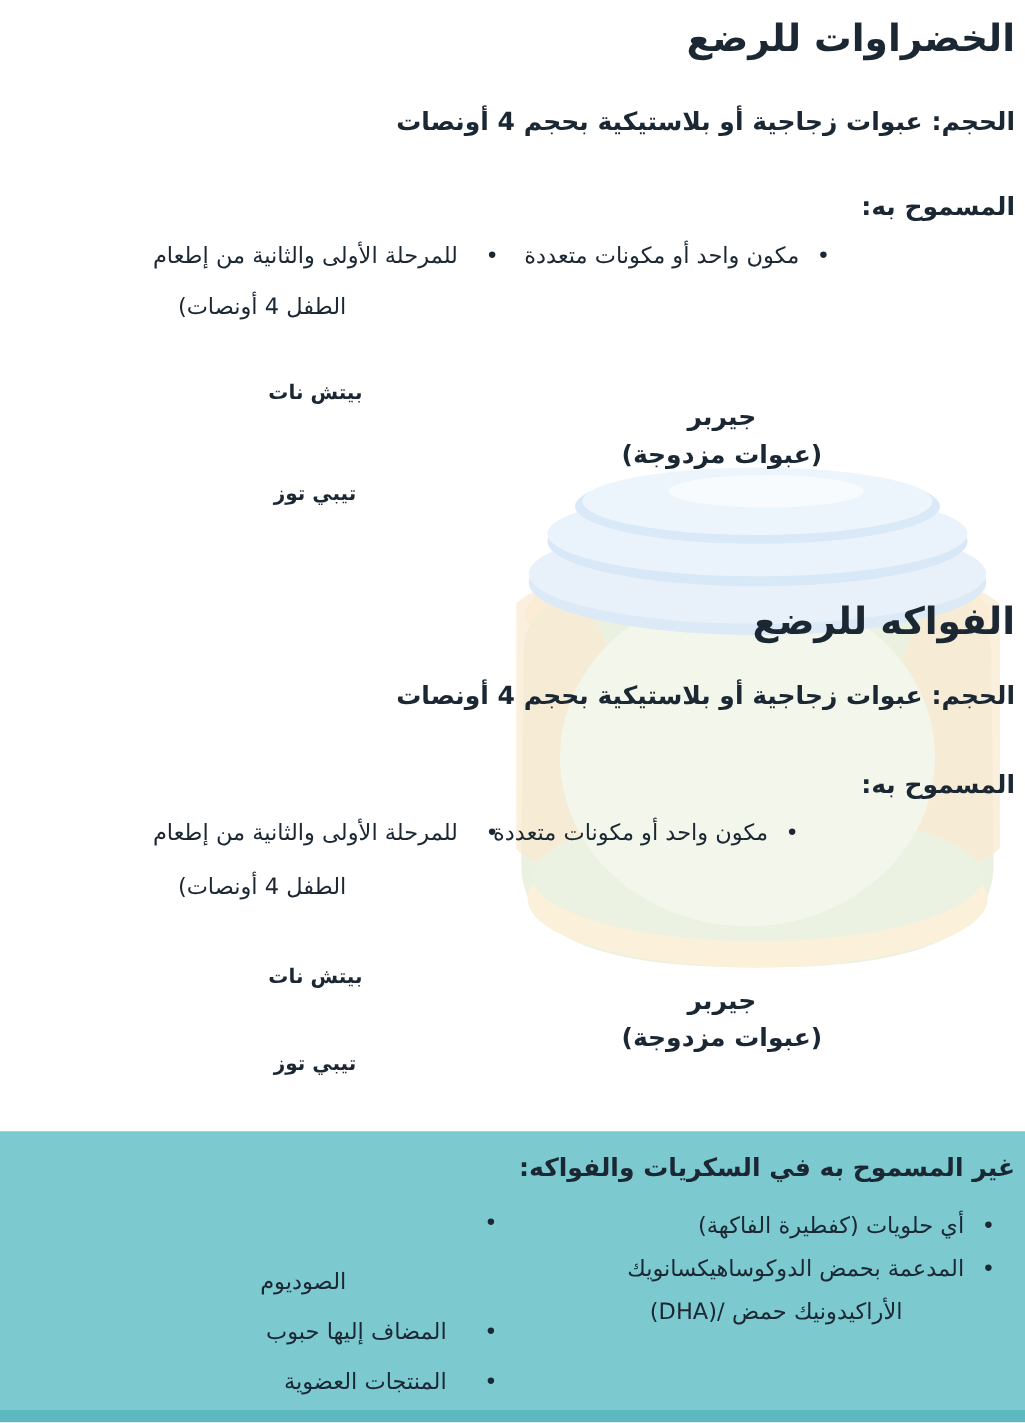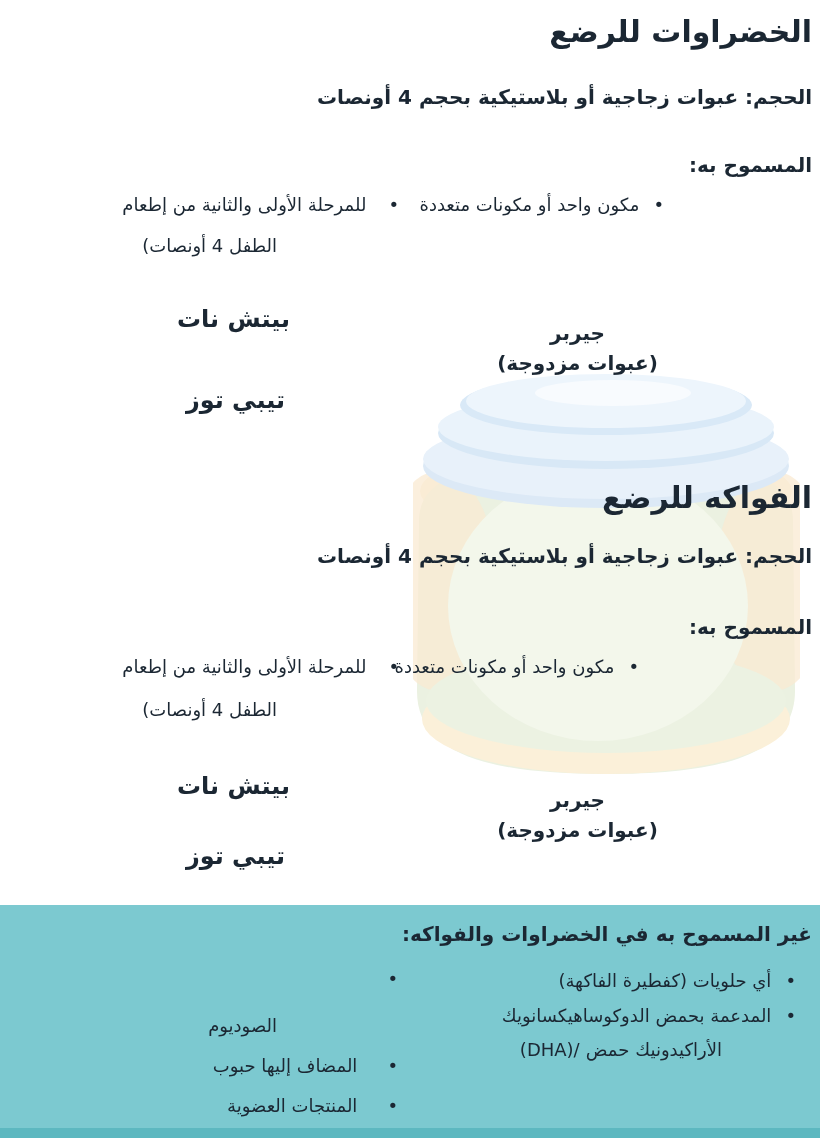--- a/index.html
+++ b/index.html
@@ -13,21 +13,21 @@
     width:820px;height:1138px;
     background:#ffffff;
     overflow:hidden;
     direction:rtl;
     font-family:"DejaVu Sans",sans-serif;
     color:var(--ink);
   }
   .t{position:absolute;white-space:nowrap;color:var(--ink);line-height:1.35;}
   .title{font-size:30px;font-weight:700;}
   .hbold{font-size:20px;font-weight:700;}
-  .brand{font-size:24px;font-weight:700;}
+  .brand{font-size:16px;font-weight:700;}
   .li{
     position:absolute;display:flex;direction:rtl;align-items:flex-start;
     font-size:18px;white-space:nowrap;color:var(--ink);line-height:1.4;
   }
   .li .dot{flex:0 0 auto;}
   .gap-sm{column-gap:14px;}
   .gap-md{column-gap:22px;}
   .gap-lg{column-gap:30px;}
   .cont{position:absolute;white-space:nowrap;font-size:18px;line-height:1.4;text-align:right;}
   .gerber-block{
@@ -123,21 +123,21 @@
     <div>جيربر</div>
     <div>(عبوات مزدوجة)</div>
   </div>
   <div class="t brand z2" style="right:530px;top:770px;">بيتش نات</div>
   <div class="t brand z2" style="right:535px;top:840px;">تيبي توز</div>
 
   <div class="teal">
     <div class="teal-strip"></div>
   </div>
 
-  <div class="t hbold z2" style="right:8px;top:921px;">غير المسموح به في الخضراوات والفواكه:</div>
+  <div class="t hbold z2" style="right:8px;top:921px;">غير المسموح به في السكريات والفواكه:</div>
 
   <div class="li gap-sm z2" style="right:24px;top:968px;">
     <span class="dot">•</span>
     <span>أي حلويات (كفطيرة الفاكهة)</span>
   </div>
   <div class="li gap-sm z2" style="right:24px;top:1003px;">
     <span class="dot">•</span>
     <span>المدعمة بحمض الدوكوساهيكسانويك</span>
   </div>
   <div class="dha-line z2" style="right:98px;top:1037px;">

